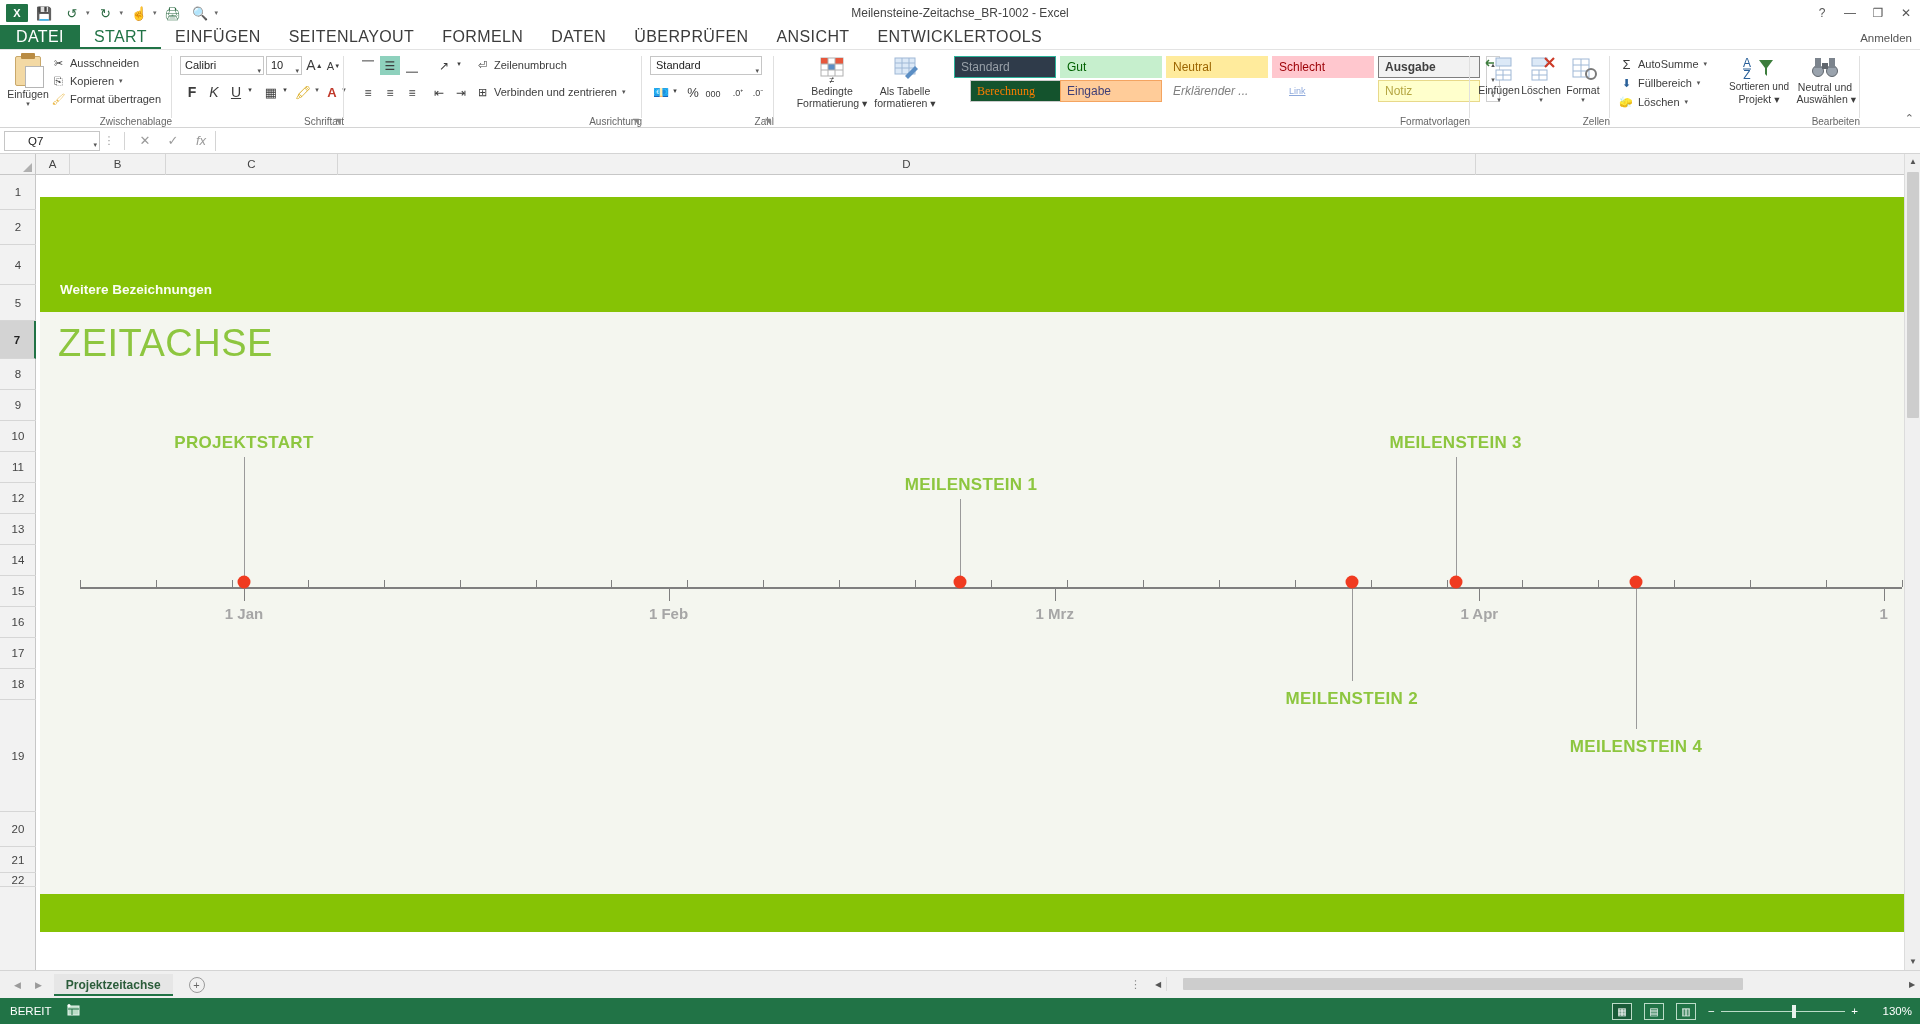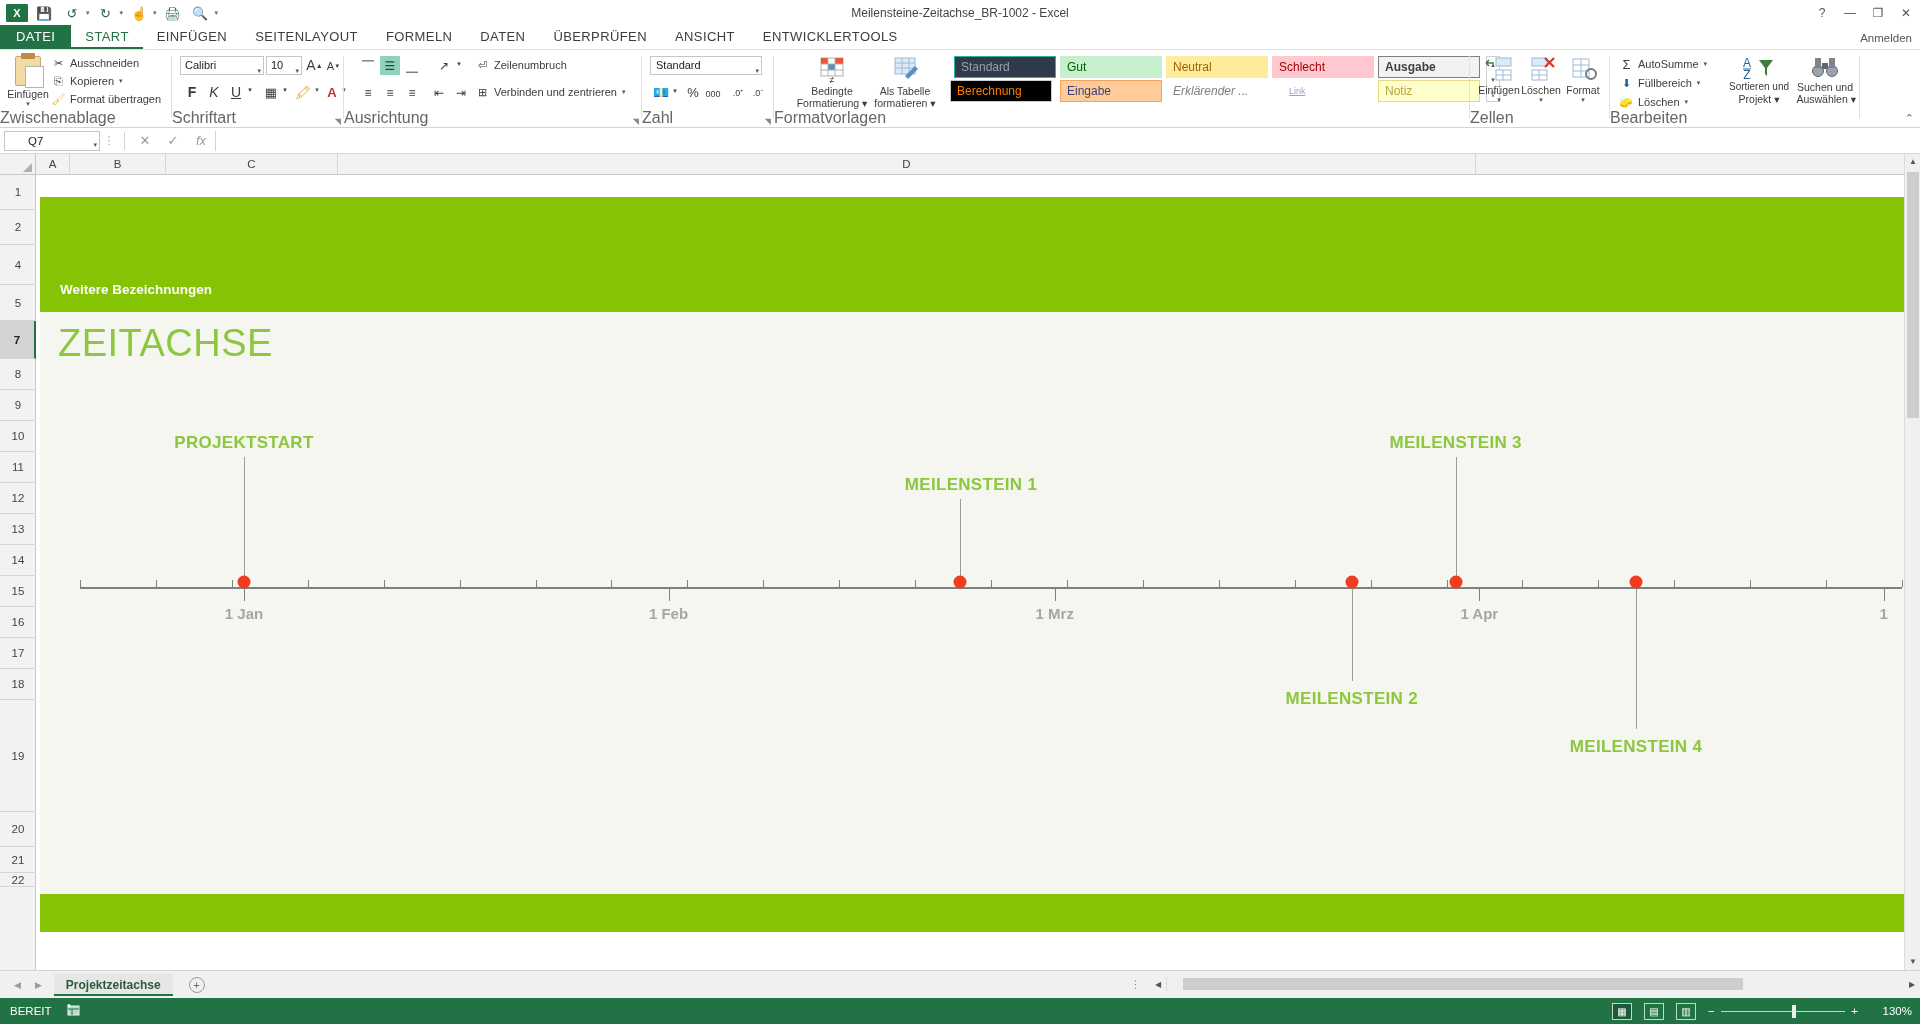--- a/index.html
+++ b/index.html
@@ -37,39 +37,39 @@
   .win-ctrl { position:absolute; right:6px; top:0; height:26px; display:flex; align-items:center; gap:12px; }
   .win-ctrl div { font-size:12px; color:#555; cursor:pointer; width:16px; text-align:center; }
 
   
   .tabstrip {
     position:absolute; left:0; top:26px; width:1920px; height:24px;
     background:#ffffff; display:flex; align-items:flex-end;
     border-bottom:1px solid #e3e3e3;
   }
   .tab {
-    height:24px; line-height:24px; padding:0 14px; font-size:13px;
+    height:24px; line-height:24px; padding:0 14px; font-size:16px;
     color:#3c3c3c; letter-spacing:.4px; cursor:pointer; white-space:nowrap;margin-top:7px;
   }
   .tab.file { background:#217346; color:#fff; font-weight:normal; padding:0 16px; }
   .tab.active { color:#217346; border-bottom:2px solid #217346; height:24px; }
   .signin {
     position:absolute; right:8px; top:26px; height:24px; line-height:24px;
     font-size:11.5px; color:#555;
   }
 
   
   .ribbon {
     position:absolute; left:0; top:50px; width:1920px; height:78px;
     background:#ffffff; border-bottom:1px solid #d4d4d4;
   }
   .rgroup { position:absolute; top:0; height:78px; }
   .rgroup-label {
-    position:absolute; bottom:1px; width:100%; text-align:left;
-    font-size:16px; color:#666;
+    position:absolute; bottom:1px; width:100%; text-align:right;
+    font-size:10px; color:#666;
   }
   .rgroup-sep { position:absolute; top:6px; width:1px; height:62px; background:#e0e0e0; }
   .dlg-launch { position:absolute; bottom:2px; right:3px; font-size:8px; color:#888; cursor:pointer; }
 
   
   .paste-btn {
     position:absolute; left:4px; top:4px; width:44px; height:58px;
     display:flex; flex-direction:column; align-items:center; cursor:pointer;
   }
   .paste-ico {
@@ -421,21 +421,21 @@
         <div style="font-size:10.5px;color:#3c3c3c;line-height:12px;margin-top:1px;">Als Tabelle</div>
         <div style="font-size:10.5px;color:#3c3c3c;line-height:12px;"><span>formatieren</span> ▾</div>
       </div>
 
       <div class="style-cell" style="left:180px; top:6px; background:#2f3b4a; color:#98a0a8; border-color:#2bb39a;">Standard</div>
       <div class="style-cell" style="left:286px; top:6px; background:#c6efcd; color:#006100;">Gut</div>
       <div class="style-cell" style="left:392px; top:6px; background:#ffeb9c; color:#9c6500;">Neutral</div>
       <div class="style-cell" style="left:498px; top:6px; background:#ffc7ce; color:#9c0006;">Schlecht</div>
       <div class="style-cell" style="left:604px; top:6px; background:#f2f2f2; color:#3f3f3f; border-color:#7f7f7f; font-weight:bold;">Ausgabe</div>
 
-      <div class="style-cell" style="left:176px; top:30px; background:#000000; color:#fa7d00; border-color:#cccccc;">Berechnung</div>
+      <div class="style-cell" style="left:196px; top:30px; background:#14532d; color:#fa7d00; border-color:#cccccc;font-family:Liberation Serif, serif;">Berechnung</div>
       <div class="style-cell" style="left:286px; top:30px; background:#ffcc99; color:#3f3f76; border-color:#f4a460;">Eingabe</div>
       <div class="style-cell" style="left:392px; top:30px; background:#ffffff; color:#7f7f7f; font-style:italic;">Erklärender ...</div>
       <div class="style-cell" style="left:498px; top:30px; background:#ffffff; color:#8ea9db; font-size:9px; text-decoration:underline; padding-left:16px;">Link</div>
       <div class="style-cell" style="left:604px; top:30px; background:#ffffcc; color:#b5a642; border-color:#e8d98a;">Notiz</div>
 
       <div style="position:absolute; left:712px; top:6px; width:14px; height:46px; border:1px solid #d0d0d0;">
         <div style="height:15px;text-align:center;font-size:7px;color:#555;line-height:15px;">▴</div>
         <div style="height:15px;text-align:center;font-size:7px;color:#555;line-height:15px;">▾</div>
         <div style="height:15px;text-align:center;font-size:7px;color:#555;line-height:15px;">⊽</div>
       </div>
@@ -520,21 +520,21 @@
       <div style="position:absolute; left:184px; top:5px; width:62px; text-align:center; cursor:pointer;">
         <div style="height:26px;">
           <svg width="30" height="26" viewBox="0 0 30 26">
             <circle cx="8" cy="16" r="5.5" fill="#9aa3ad" stroke="#60666d"></circle>
             <circle cx="22" cy="16" r="5.5" fill="#9aa3ad" stroke="#60666d"></circle>
             <rect x="5" y="3" width="6" height="10" fill="#7c848d"></rect>
             <rect x="19" y="3" width="6" height="10" fill="#7c848d"></rect>
             <rect x="12" y="8" width="6" height="6" fill="#60666d"></rect>
           </svg>
         </div>
-        <div style="font-size:10.5px;color:#3c3c3c;line-height:12px;">Suchen und</div>
+        <div style="font-size:10.5px;color:#3c3c3c;line-height:12px;">Neutral und</div>
         <div style="font-size:10.5px;color:#3c3c3c;line-height:12px;text-align:right;"><span>Auswählen</span> ▾</div>
       </div>
       <div class="rgroup-label">Bearbeiten</div>
       <div class="rgroup-sep" style="right:0;"></div>
     </div>
 
     <div style="position:absolute; right:6px; bottom:2px; font-size:11px; color:#666; cursor:pointer;">⌃</div>
   </div>
 
   <div class="formulabar">

